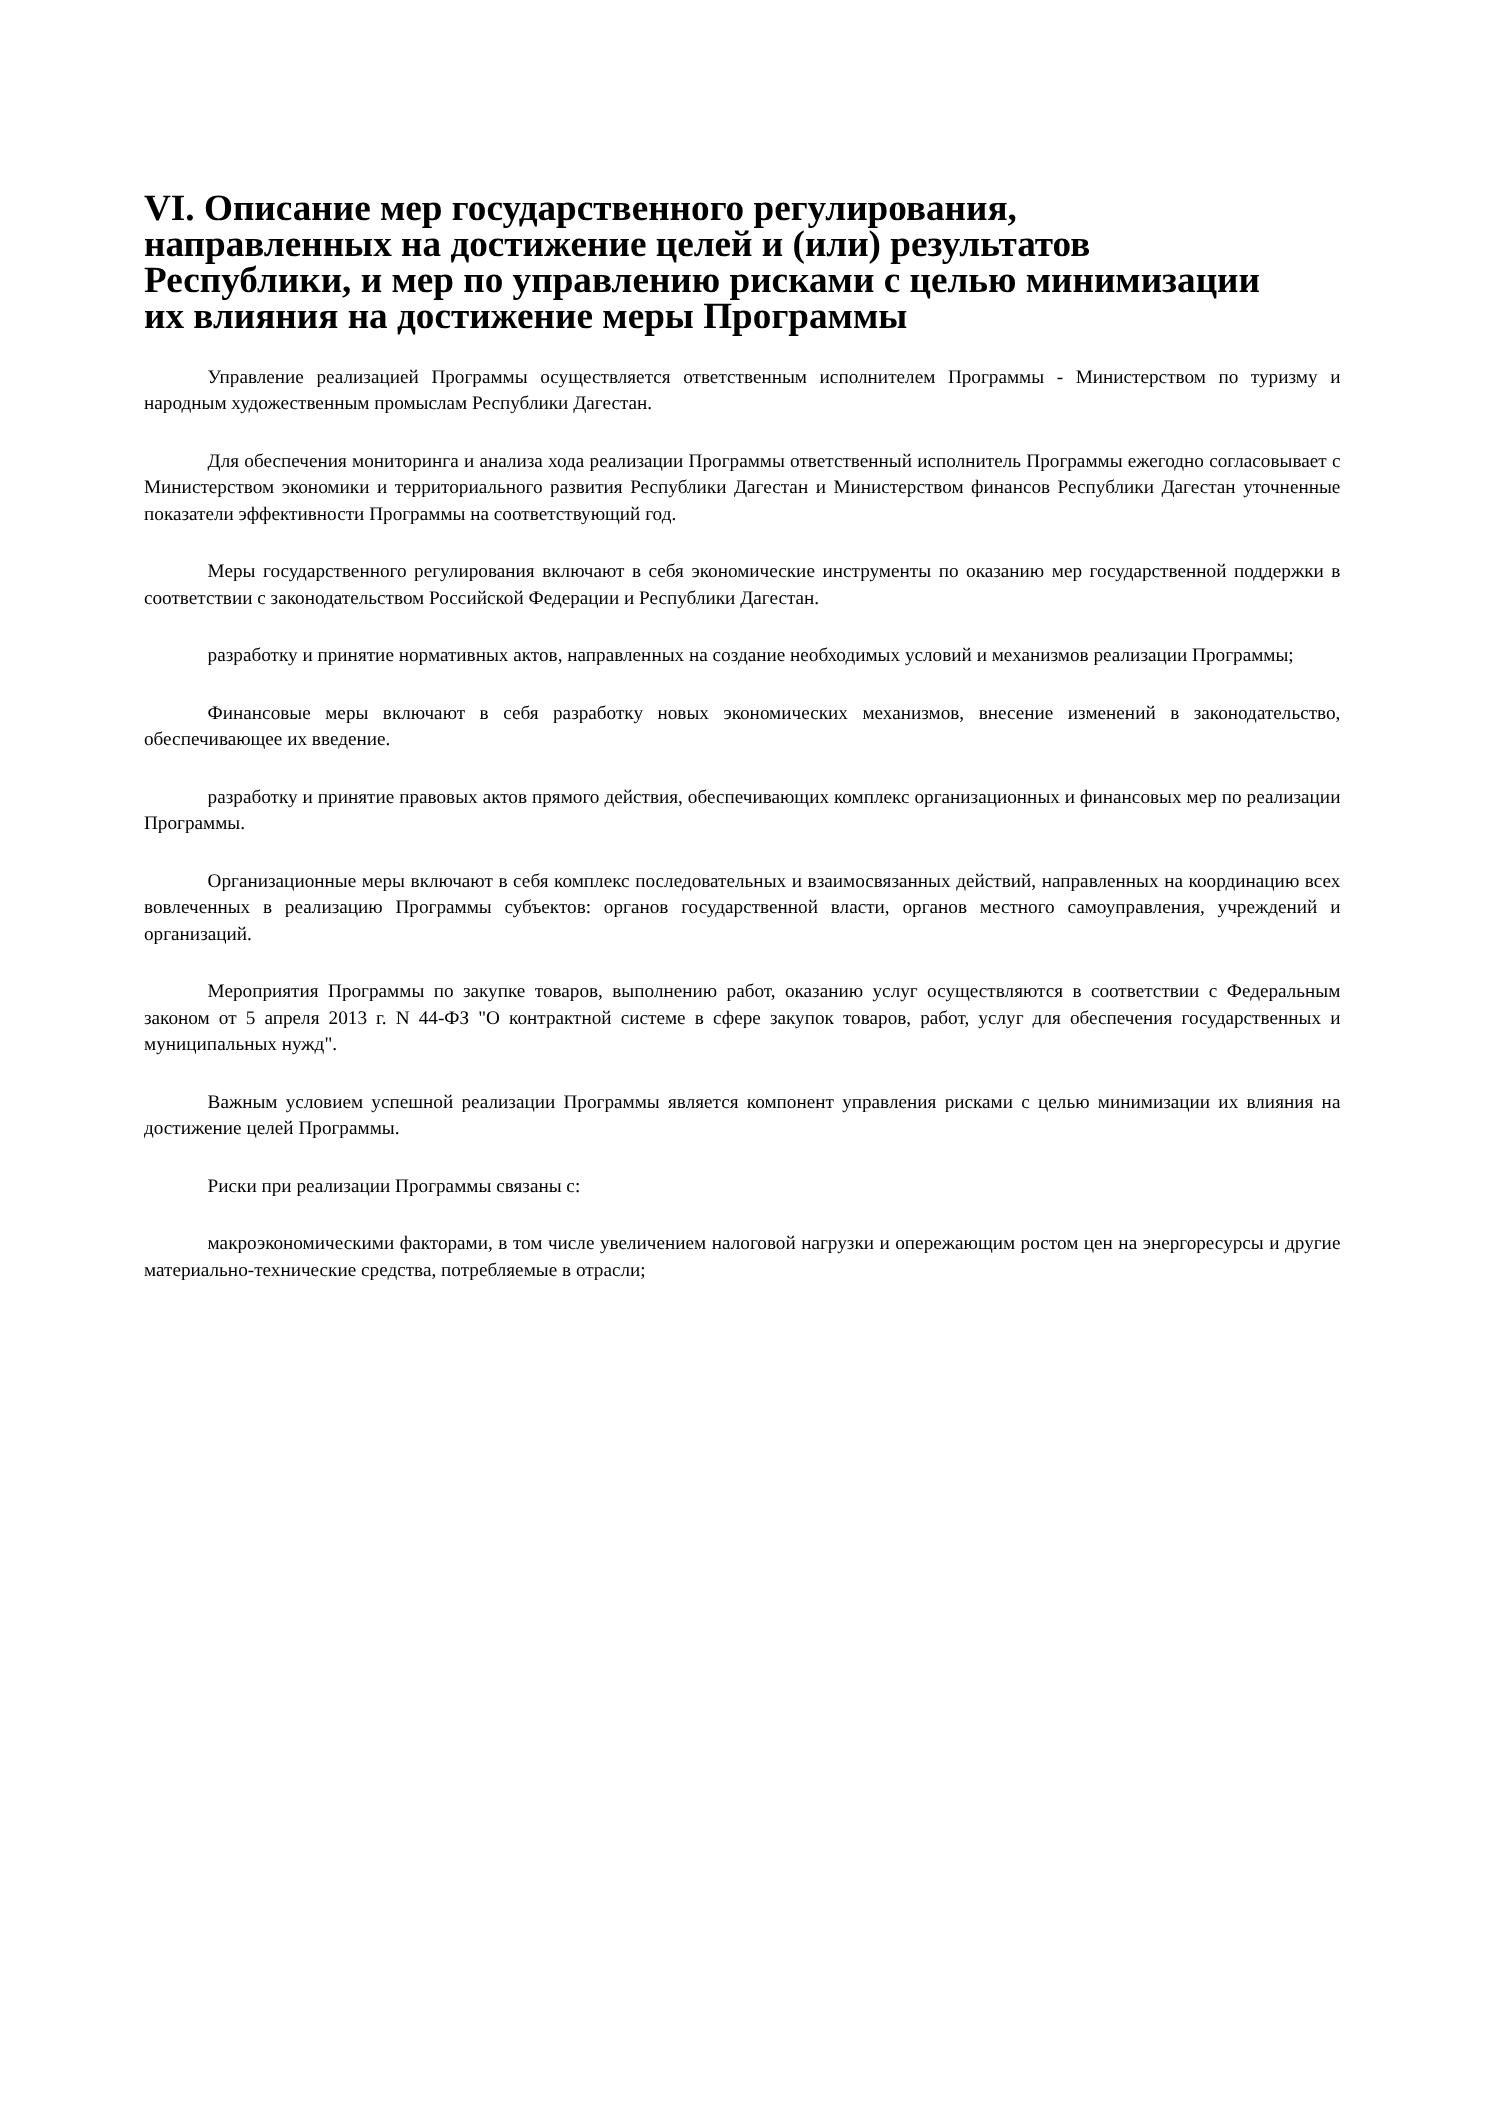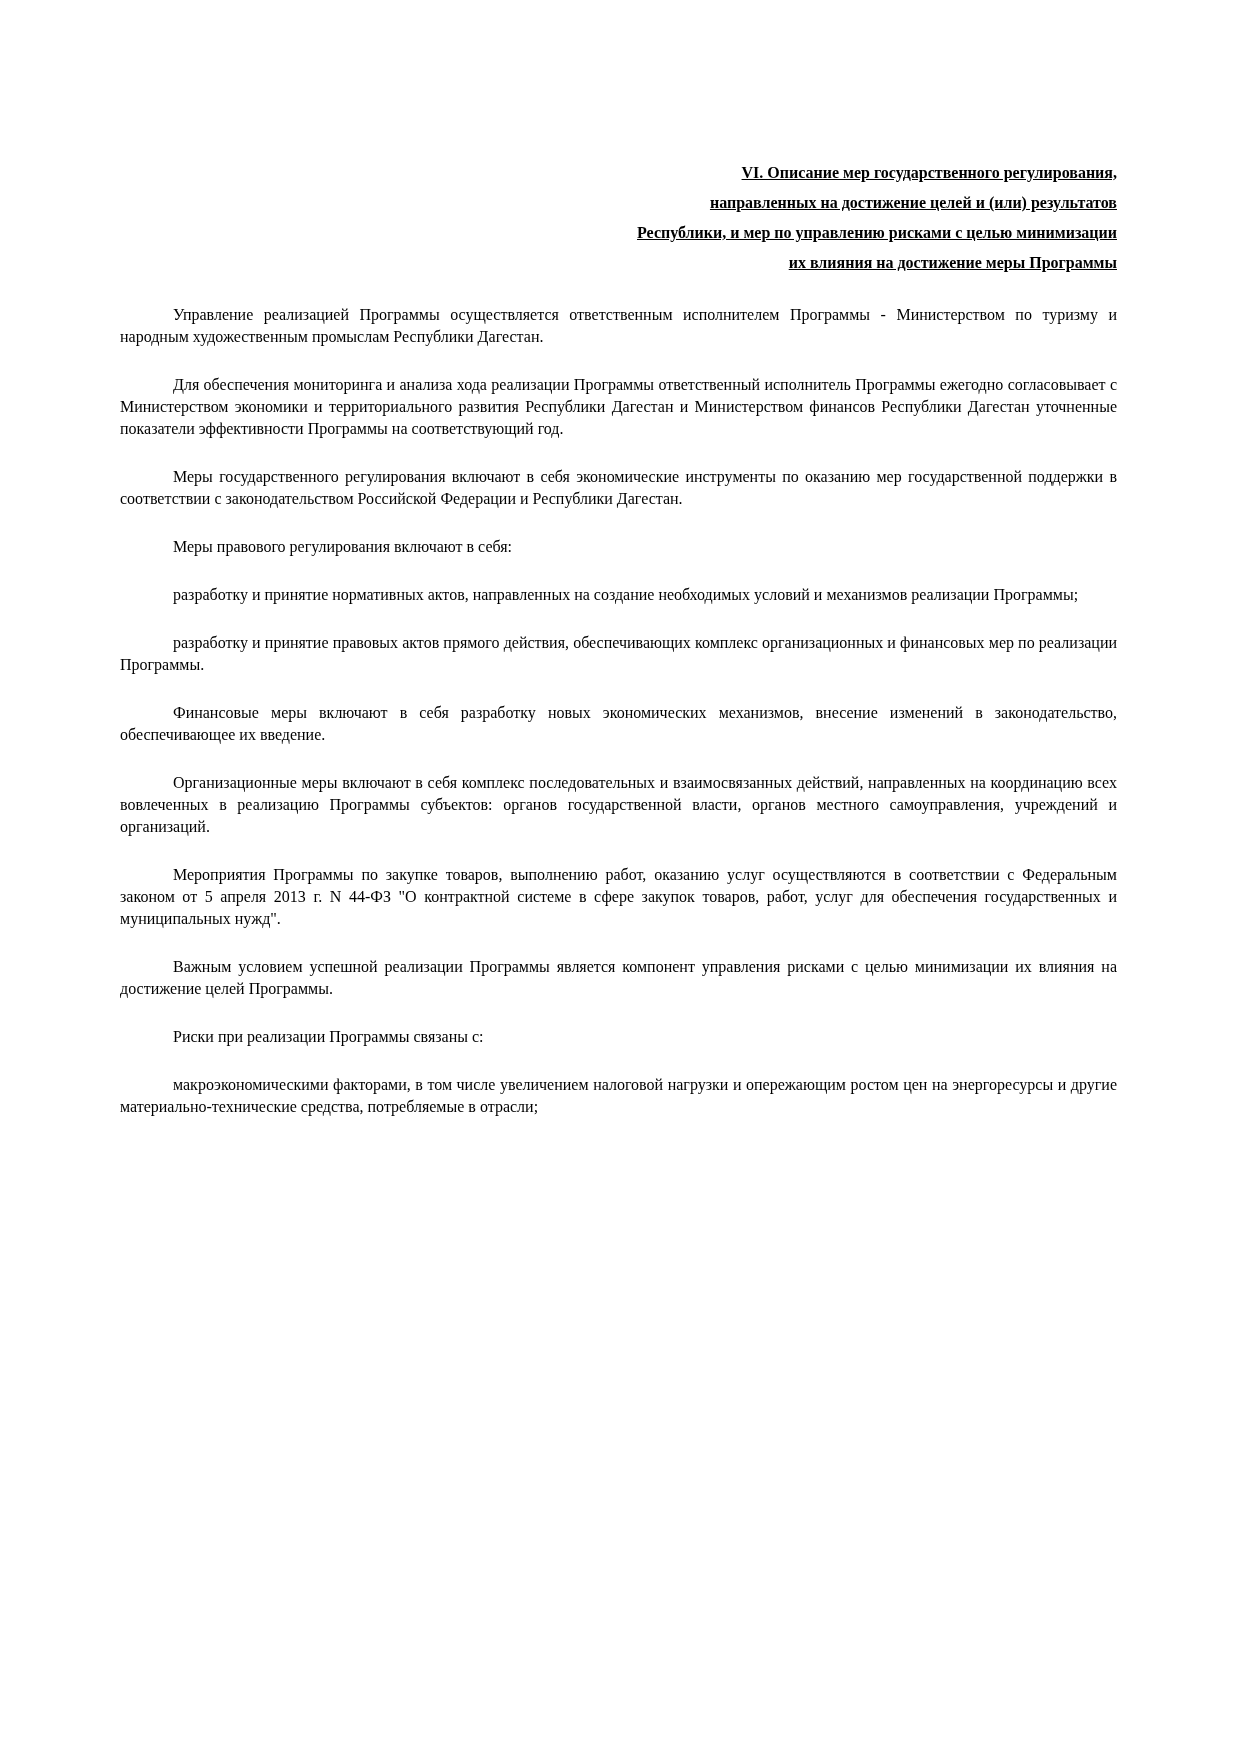--- a/index.html
+++ b/index.html
@@ -16,25 +16,24 @@
       color: #000000;
     }
     .page {
       position: absolute;
       left: 120px;
       top: 158px;
       width: 997px;
     }
     .title {
       font-weight: bold;
-      font-size: 16px;
+      font-size: 31px;
       line-height: 30px;
-      text-align: right;
+      text-align: left;
       margin: 0 0 26px 0;
-      text-decoration: underline;
     }
     .title span {
       display: block;
     }
     .para {
       font-size: 16px;
       line-height: 22px;
       text-align: justify;
       text-indent: 53px;
       margin: 0 0 26px 0;
@@ -48,22 +47,21 @@
   <h1 class="title">
     <span>VI. Описание мер государственного регулирования,</span>
     <span>направленных на достижение целей и (или) результатов</span>
     <span>Республики, и мер по управлению рисками с целью минимизации</span>
     <span>их влияния на достижение меры Программы</span>
   </h1>
 
   <p class="para">Управление реализацией Программы осуществляется ответственным исполнителем Программы - Министерством по туризму и народным художественным промыслам Республики Дагестан.</p>
   <p class="para">Для обеспечения мониторинга и анализа хода реализации Программы ответственный исполнитель Программы ежегодно согласовывает с Министерством экономики и территориального развития Республики Дагестан и Министерством финансов Республики Дагестан уточненные показатели эффективности Программы на соответствующий год.</p>
   <p class="para">Меры государственного регулирования включают в себя экономические инструменты по оказанию мер государственной поддержки в соответствии с законодательством Российской Федерации и Республики Дагестан.</p>
-  <p class="para">Меры правового регулирования включают в себя:</p>
   <p class="para">разработку и принятие нормативных актов, направленных на создание необходимых условий и механизмов реализации Программы;</p>
+  <p class="para">Финансовые меры включают в себя разработку новых экономических механизмов, внесение изменений в законодательство, обеспечивающее их введение.</p>
   <p class="para">разработку и принятие правовых актов прямого действия, обеспечивающих комплекс организационных и финансовых мер по реализации Программы.</p>
-  <p class="para">Финансовые меры включают в себя разработку новых экономических механизмов, внесение изменений в законодательство, обеспечивающее их введение.</p>
   <p class="para">Организационные меры включают в себя комплекс последовательных и взаимосвязанных действий, направленных на координацию всех вовлеченных в реализацию Программы субъектов: органов государственной власти, органов местного самоуправления, учреждений и организаций.</p>
   <p class="para">Мероприятия Программы по закупке товаров, выполнению работ, оказанию услуг осуществляются в соответствии с Федеральным законом от 5 апреля 2013 г. N 44-ФЗ "О контрактной системе в сфере закупок товаров, работ, услуг для обеспечения государственных и муниципальных нужд".</p>
   <p class="para">Важным условием успешной реализации Программы является компонент управления рисками с целью минимизации их влияния на достижение целей Программы.</p>
   <p class="para">Риски при реализации Программы связаны с:</p>
   <p class="para">макроэкономическими факторами, в том числе увеличением налоговой нагрузки и опережающим ростом цен на энергоресурсы и другие материально-технические средства, потребляемые в отрасли;</p>
 </div>
 
 </body></html>

